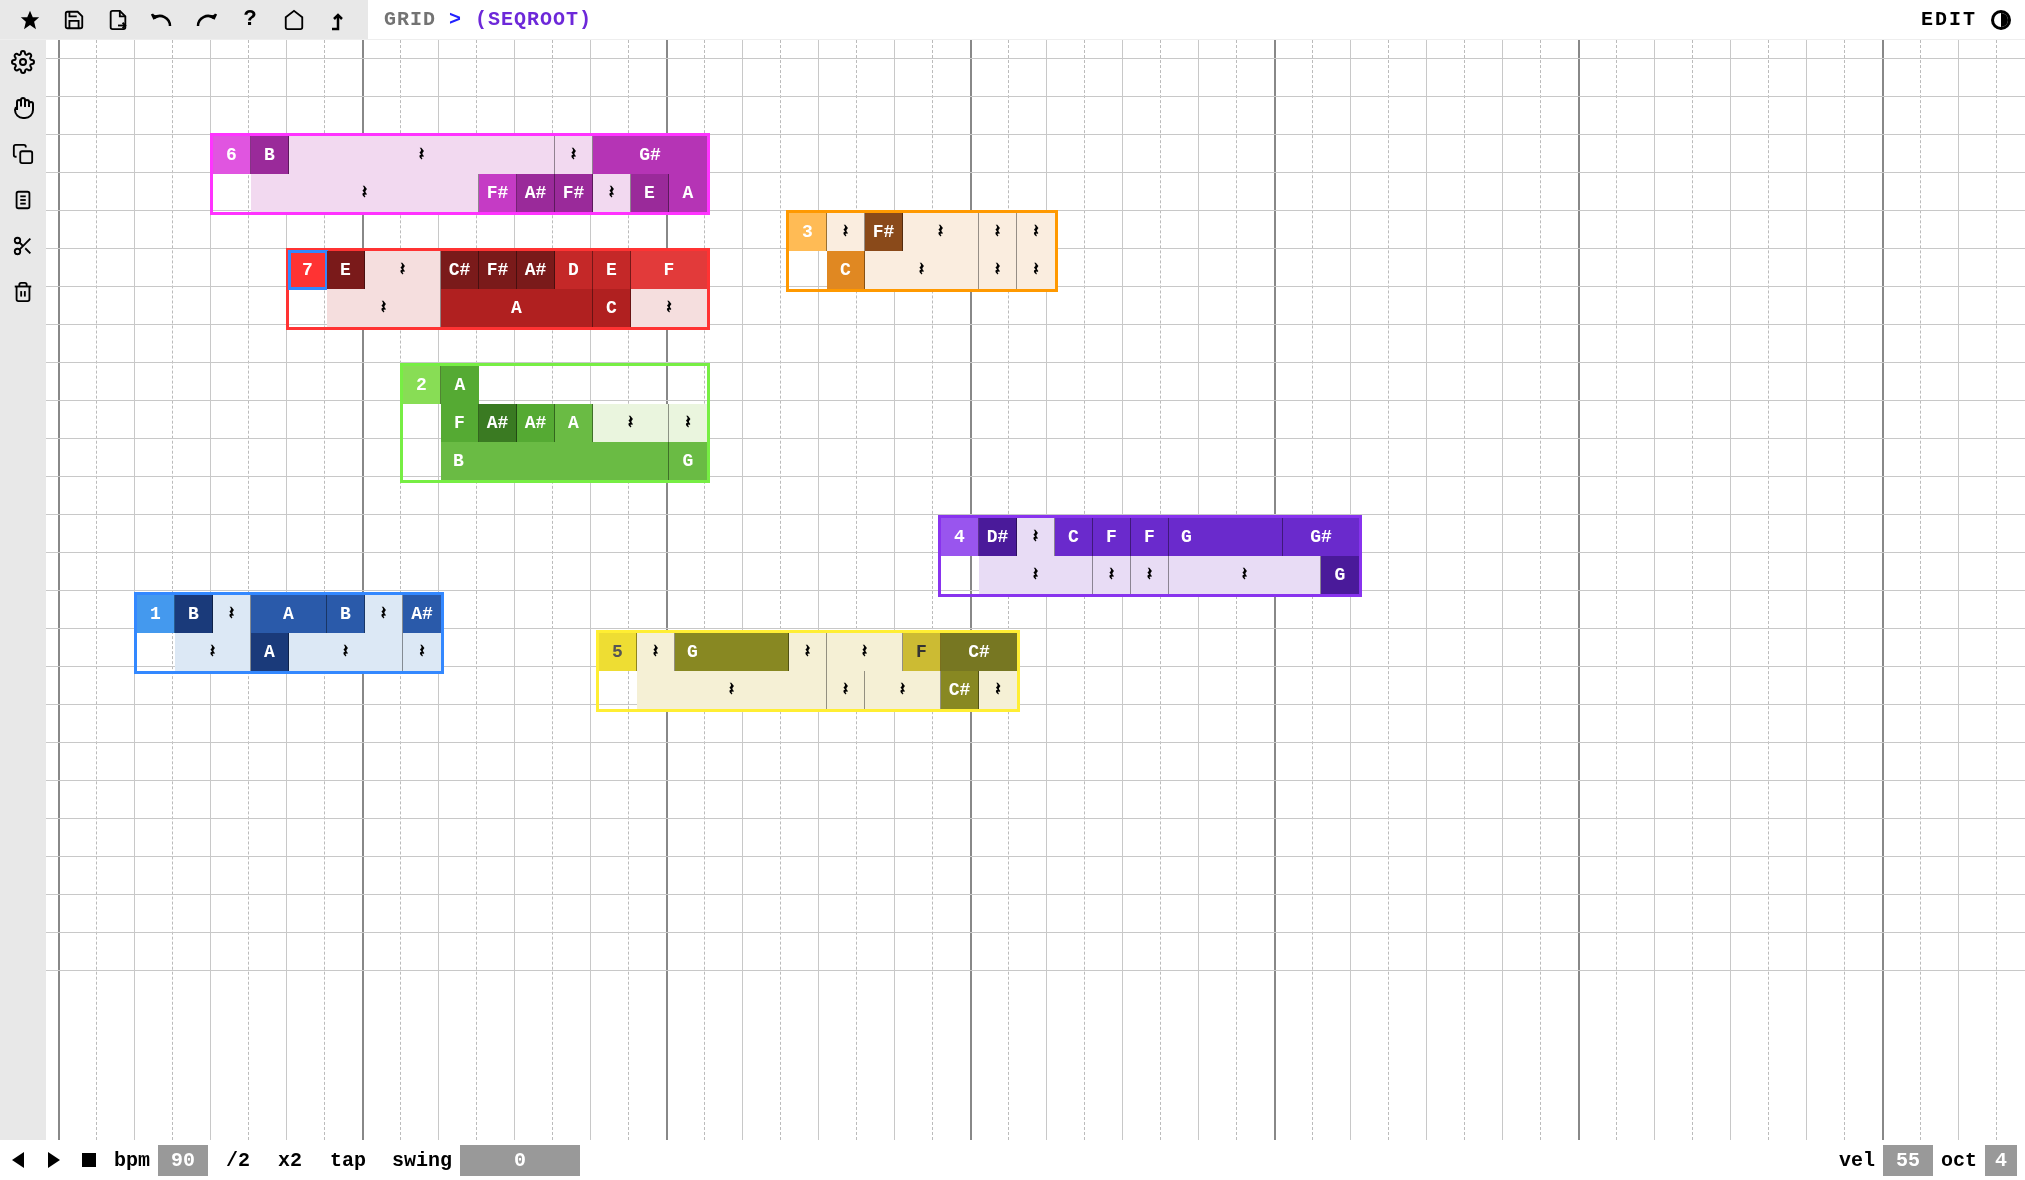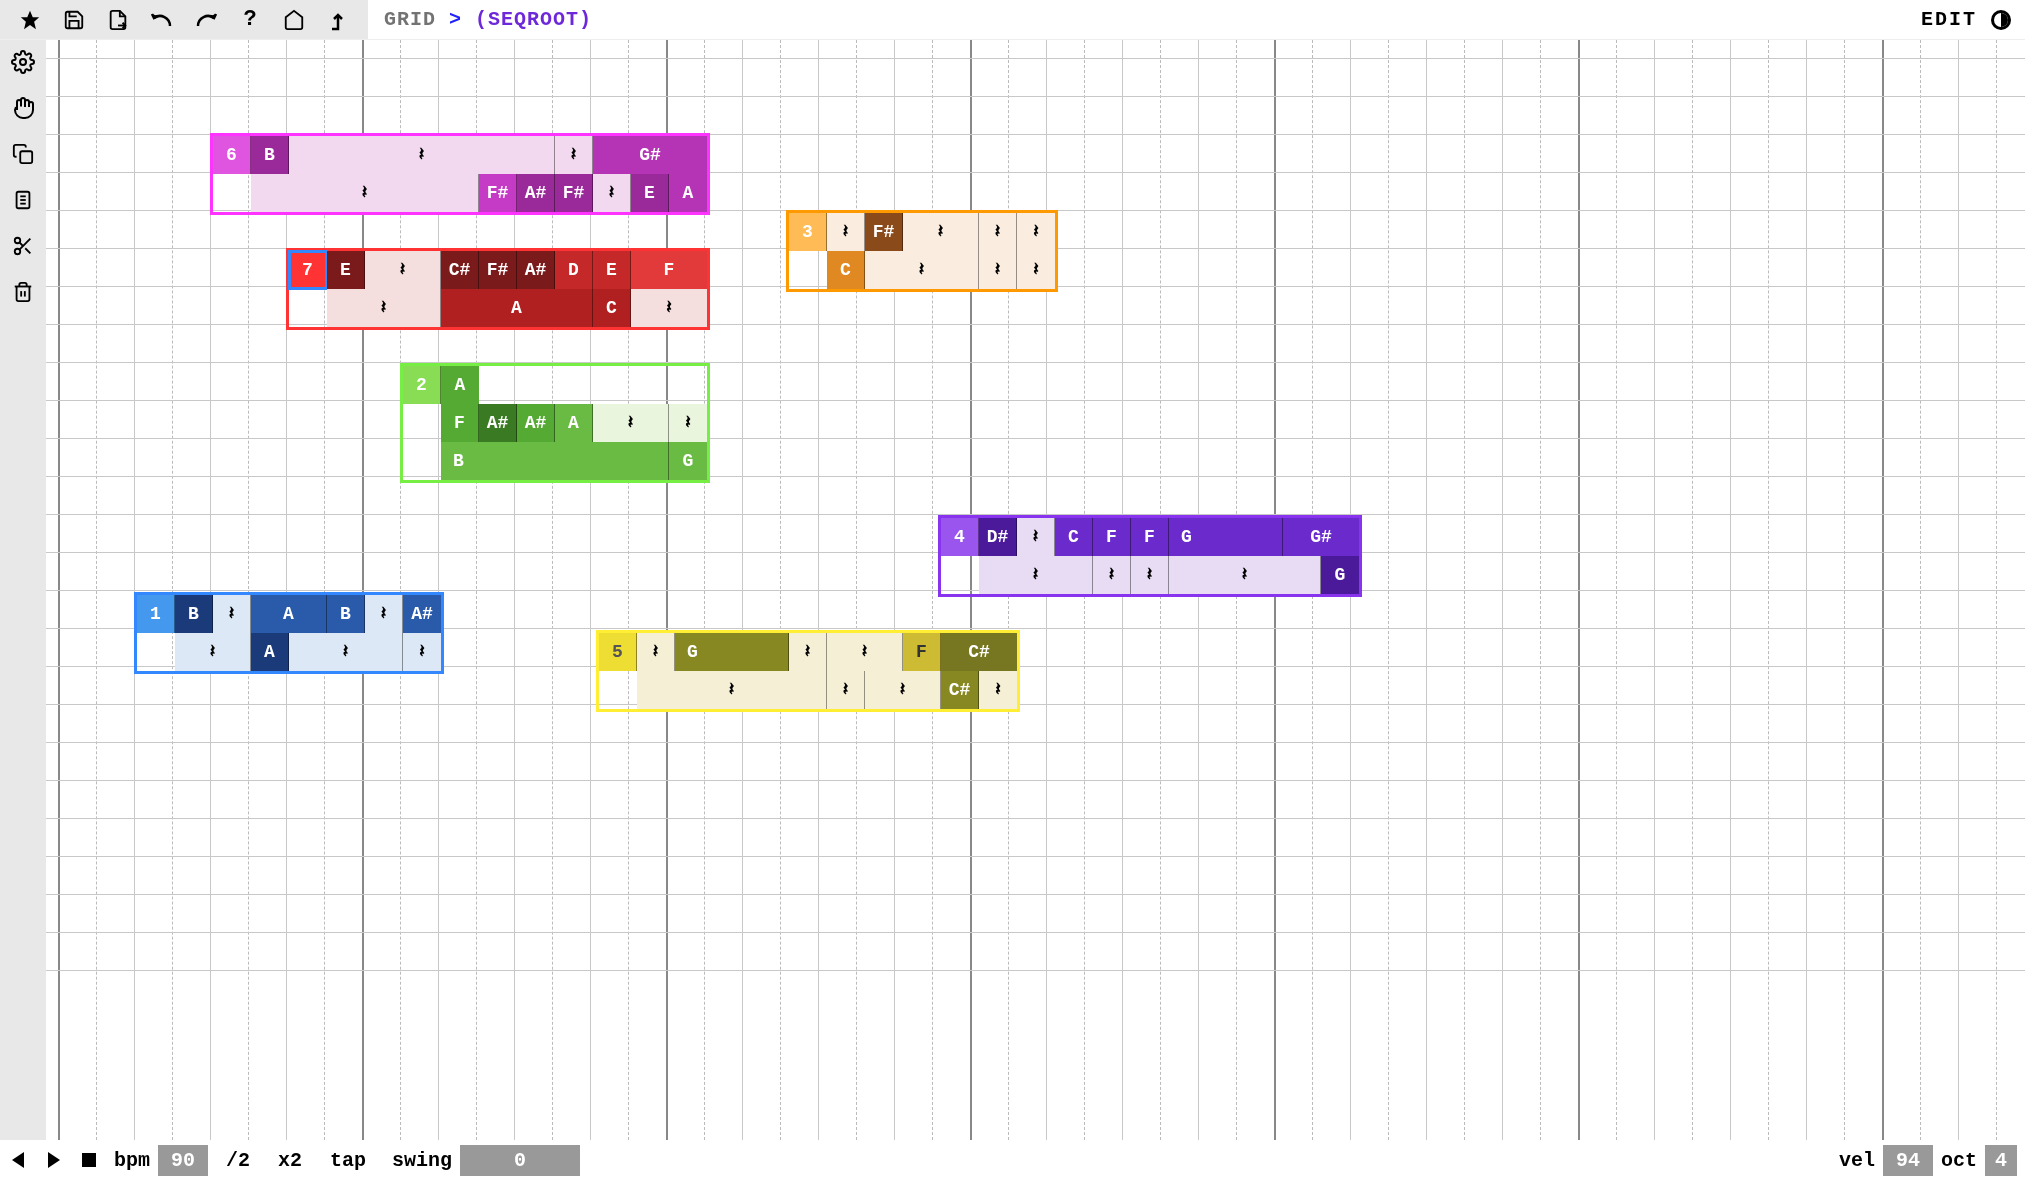--- a/index.html
+++ b/index.html
@@ -418,20 +418,20 @@
   <span class="tempo-btn">/2</span>
   <span class="tempo-btn">x2</span>
   <span class="tempo-btn">tap</span>
   <div class="param">
     <span class="label">swing</span>
     <span class="value" style="min-width:120px">0</span>
   </div>
   <div class="bottom-right">
     <div class="param">
       <span class="label">vel</span>
-      <span class="value">94</span>
+      <span class="value">55</span>
     </div>
     <div class="param">
       <span class="label">oct</span>
       <span class="value" style="min-width:30px">4</span>
     </div>
   </div>
 </div>
 
 </body></html>

